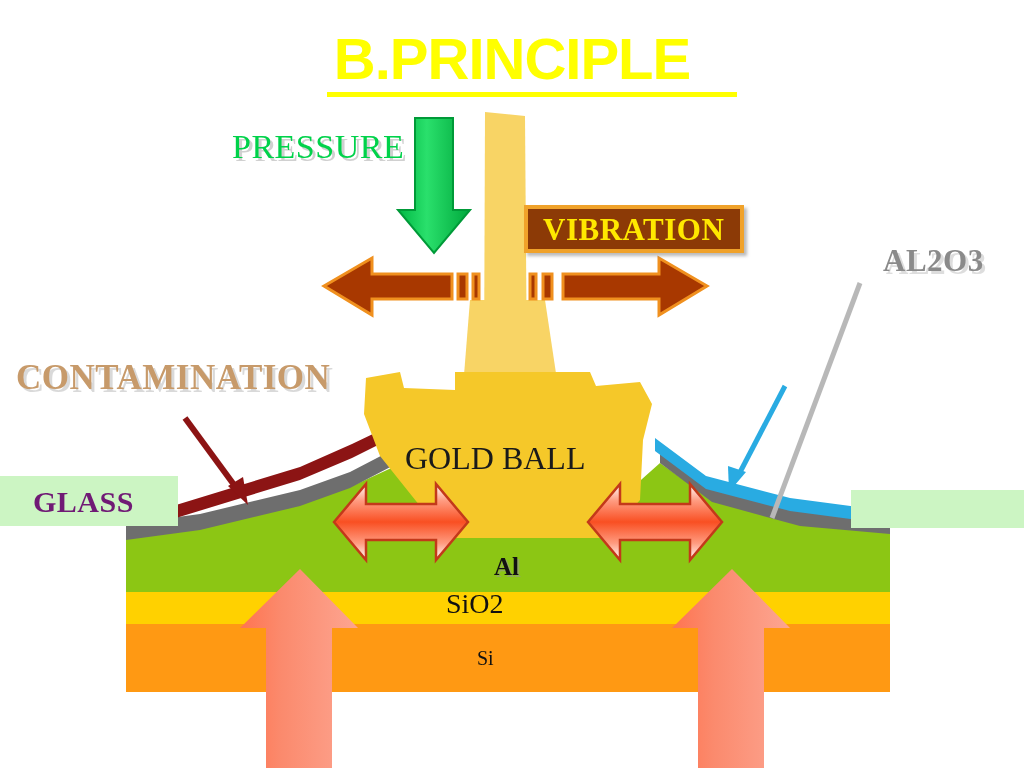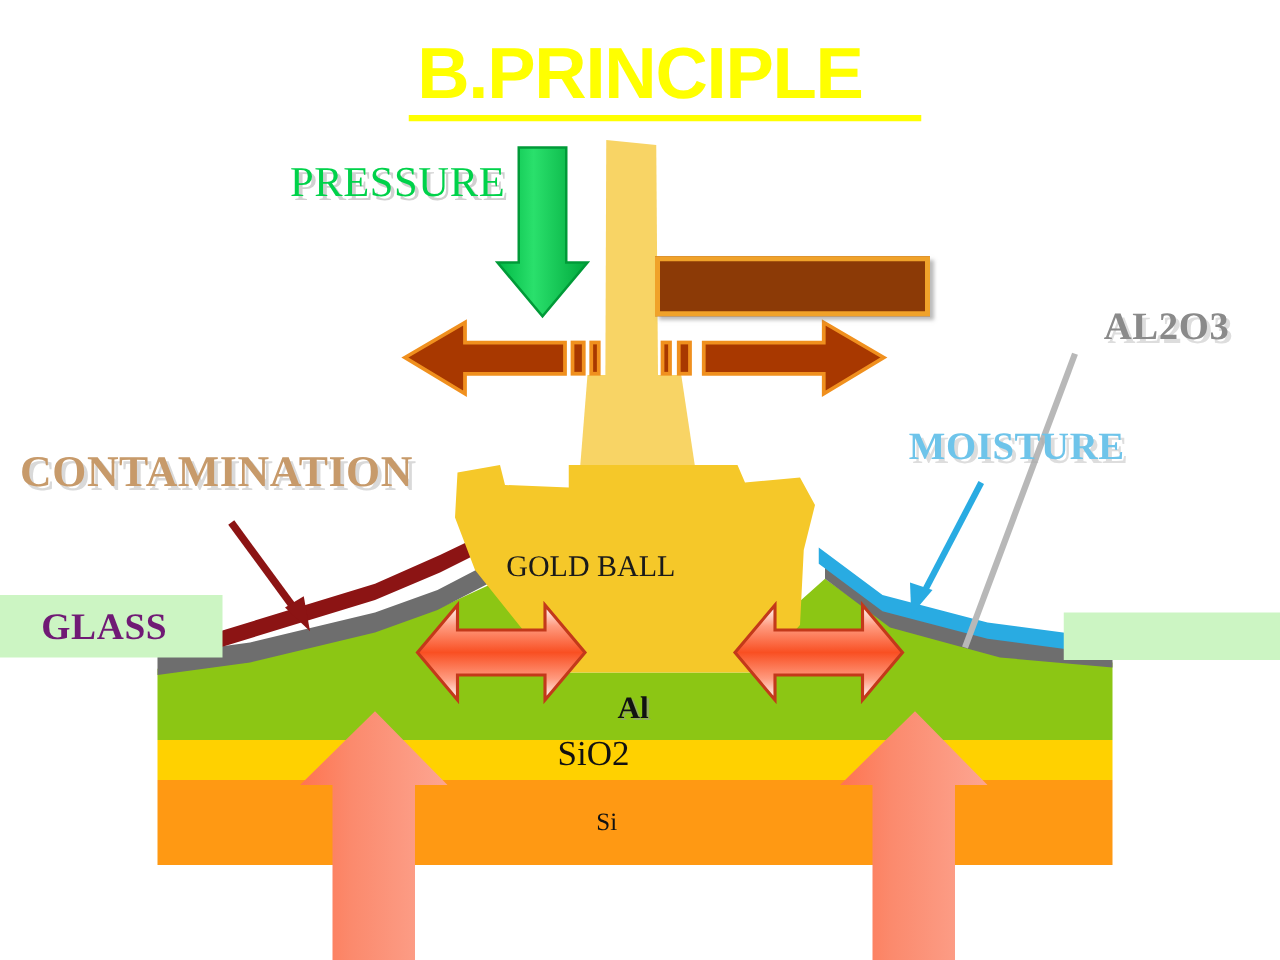--- a/index.html
+++ b/index.html
@@ -94,21 +94,21 @@
   }
   #lbl-glass {
     left: 33px; top: 487px;
     font-size: 30px;
     color: #701a75;
     letter-spacing: 0.5px;
     font-weight: bold;
   }
   #lbl-goldball {
     left: 405px; top: 442px;
-    font-size: 24px;
+    font-size: 32px;
     color: #1a1a1a;
   }
   #lbl-al {
     left: 494px; top: 554px;
     font-size: 25px; font-weight: bold;
     color: #111111;
     text-shadow: 2px 2px 0 rgba(150,150,150,0.55);
   }
   #lbl-sio2 {
     left: 446px; top: 590px;
@@ -238,23 +238,23 @@
       <path d="M266,768 L266,628 L240,628 L300,569 L358,628 L332,628 L332,768 Z" fill="url(#gradSalmonH)"></path>
     </g>
     <g>
       <path d="M698,768 L698,628 L672,628 L732,569 L790,628 L764,628 L764,768 Z" fill="url(#gradSalmonH)"></path>
     </g>
   </svg>
 
   <div class="lbl" id="lbl-pressure">PRESSURE</div>
 
   <div id="lbl-vibration-box"></div>
+  <div class="lbl" id="lbl-vibration">VIBRATION</div>
 
   <div class="lbl" id="lbl-al2o3">AL2O3</div>
-  <div class="lbl" id="lbl-moisture">MOISTURE</div>
   <div class="lbl" id="lbl-contamination">CONTAMINATION</div>
 
   <div id="band-glass-left"></div>
   <div id="band-glass-right"></div>
   <div class="lbl" id="lbl-glass">GLASS</div>
 
   <div class="lbl" id="lbl-goldball">GOLD BALL</div>
   <div class="lbl" id="lbl-al">Al</div>
   <div class="lbl" id="lbl-sio2">SiO2</div>
   <div class="lbl" id="lbl-si">Si</div>

